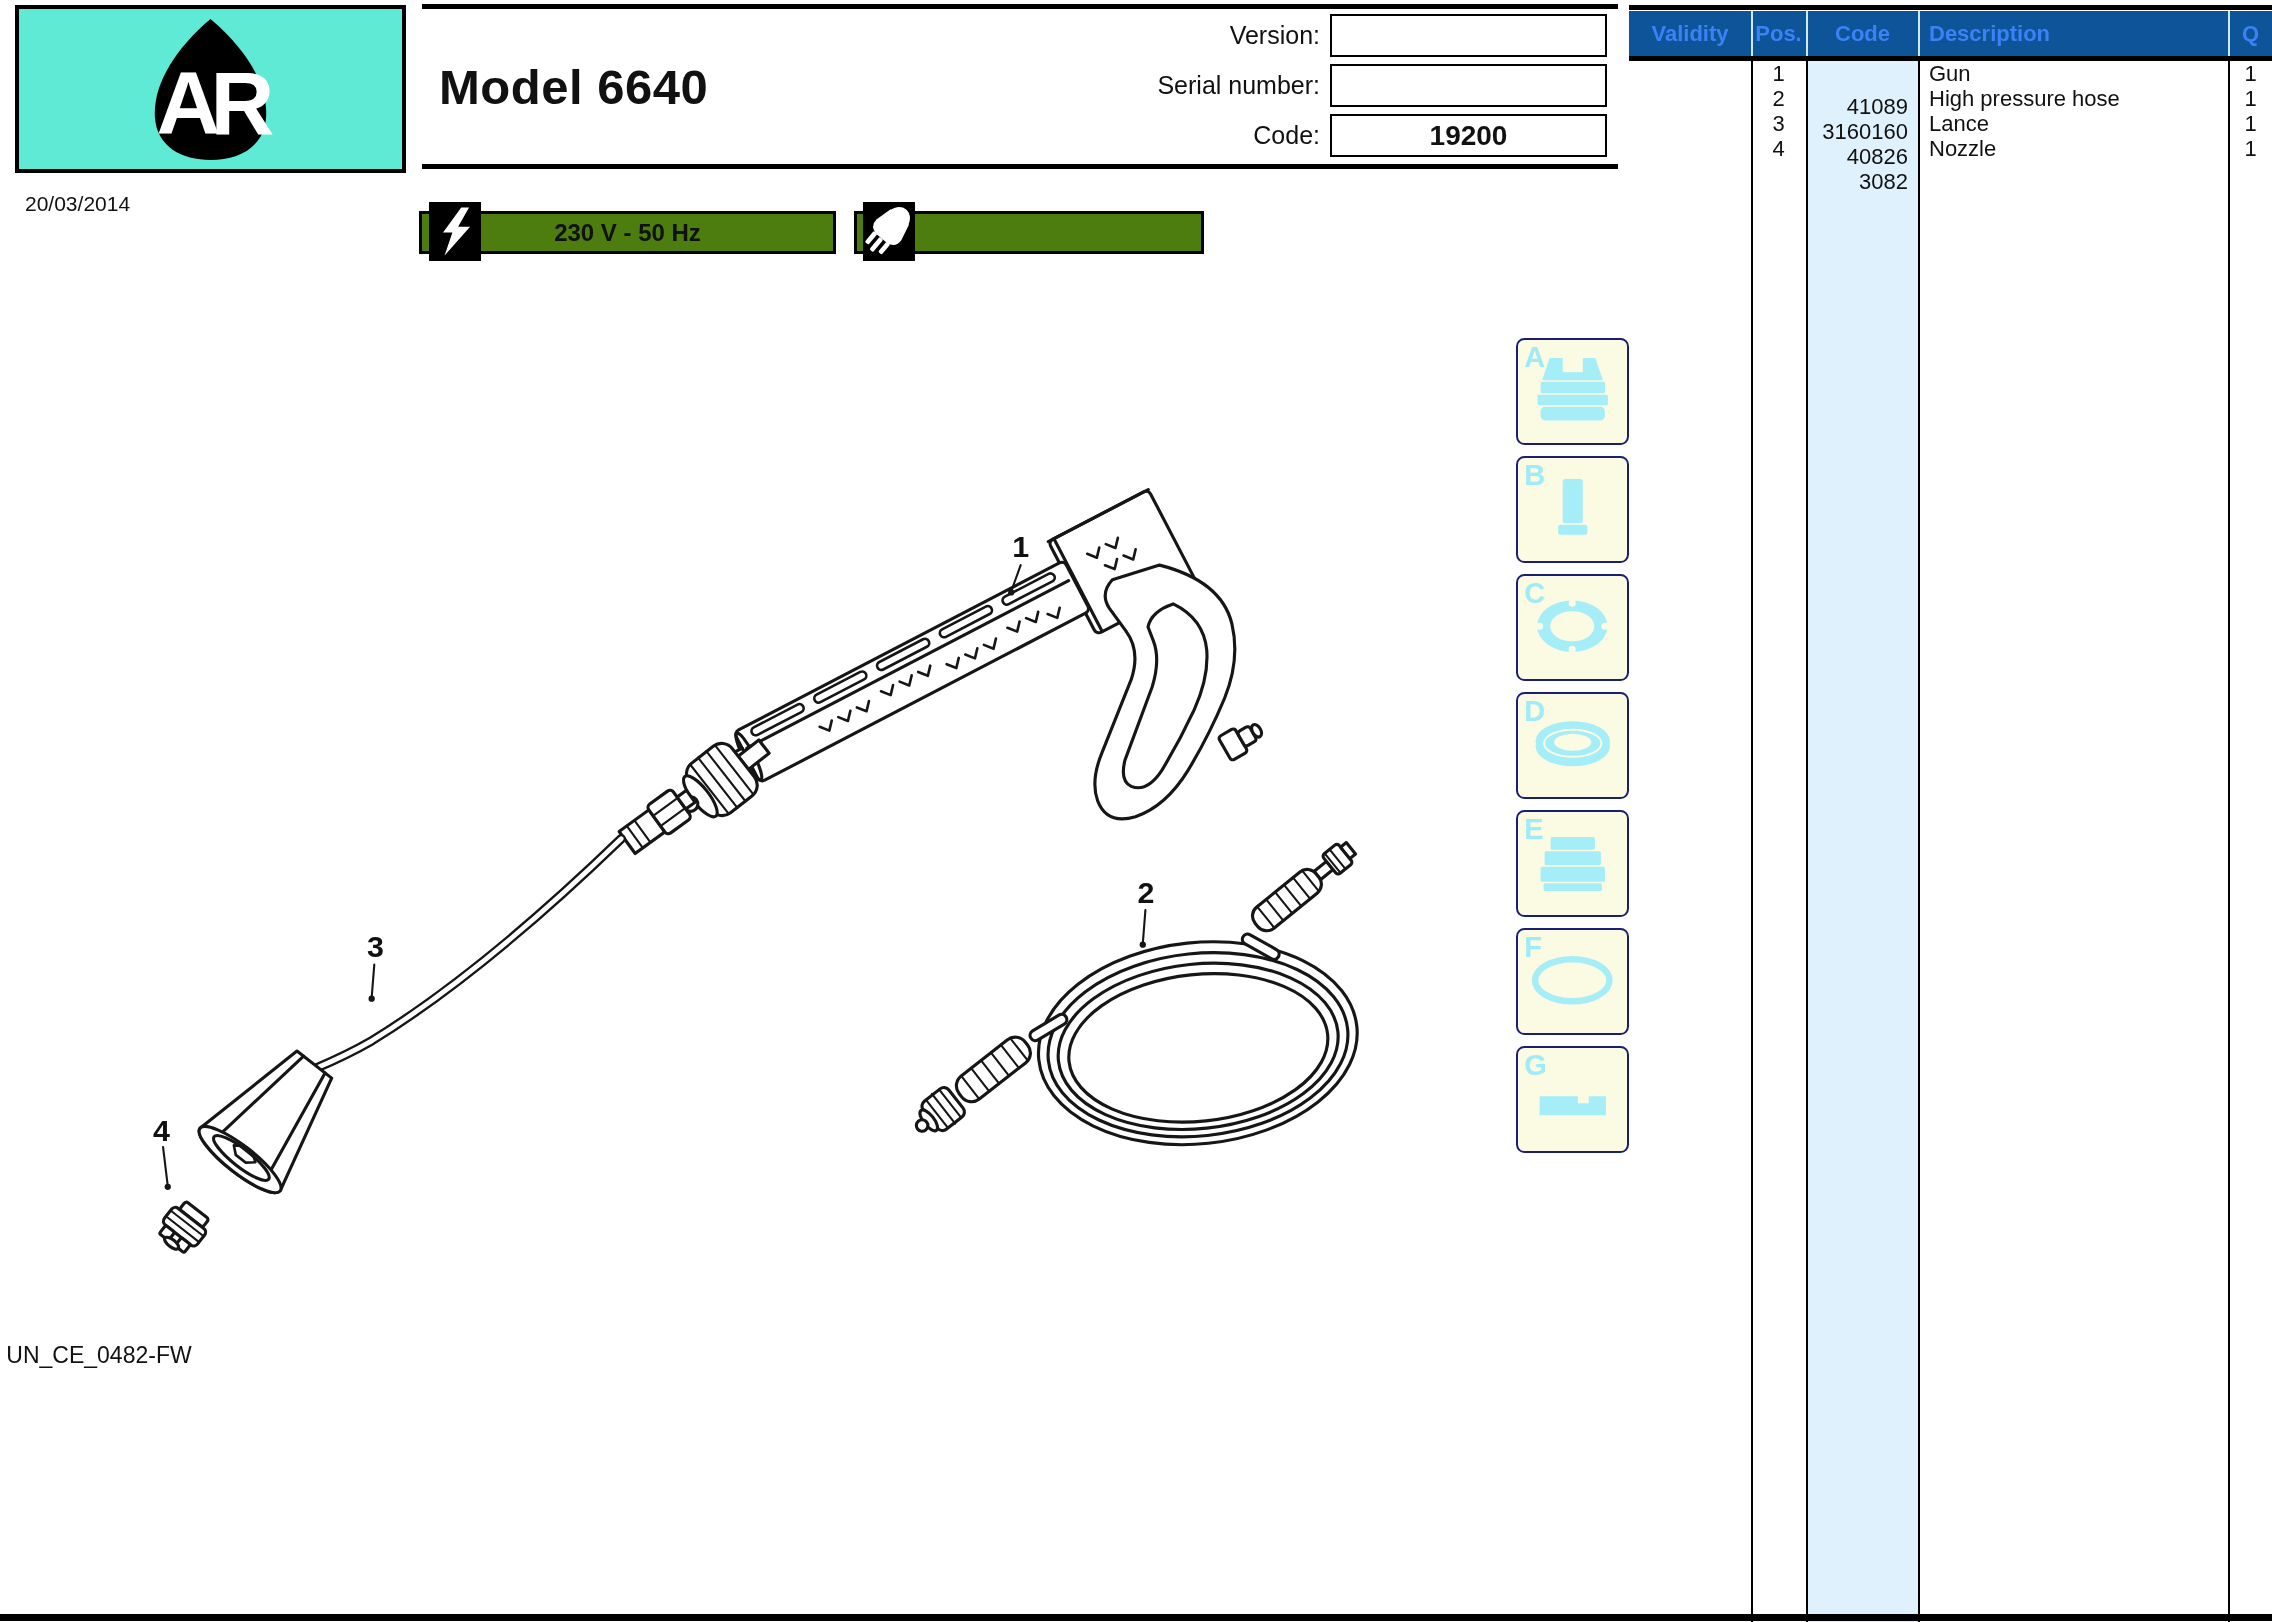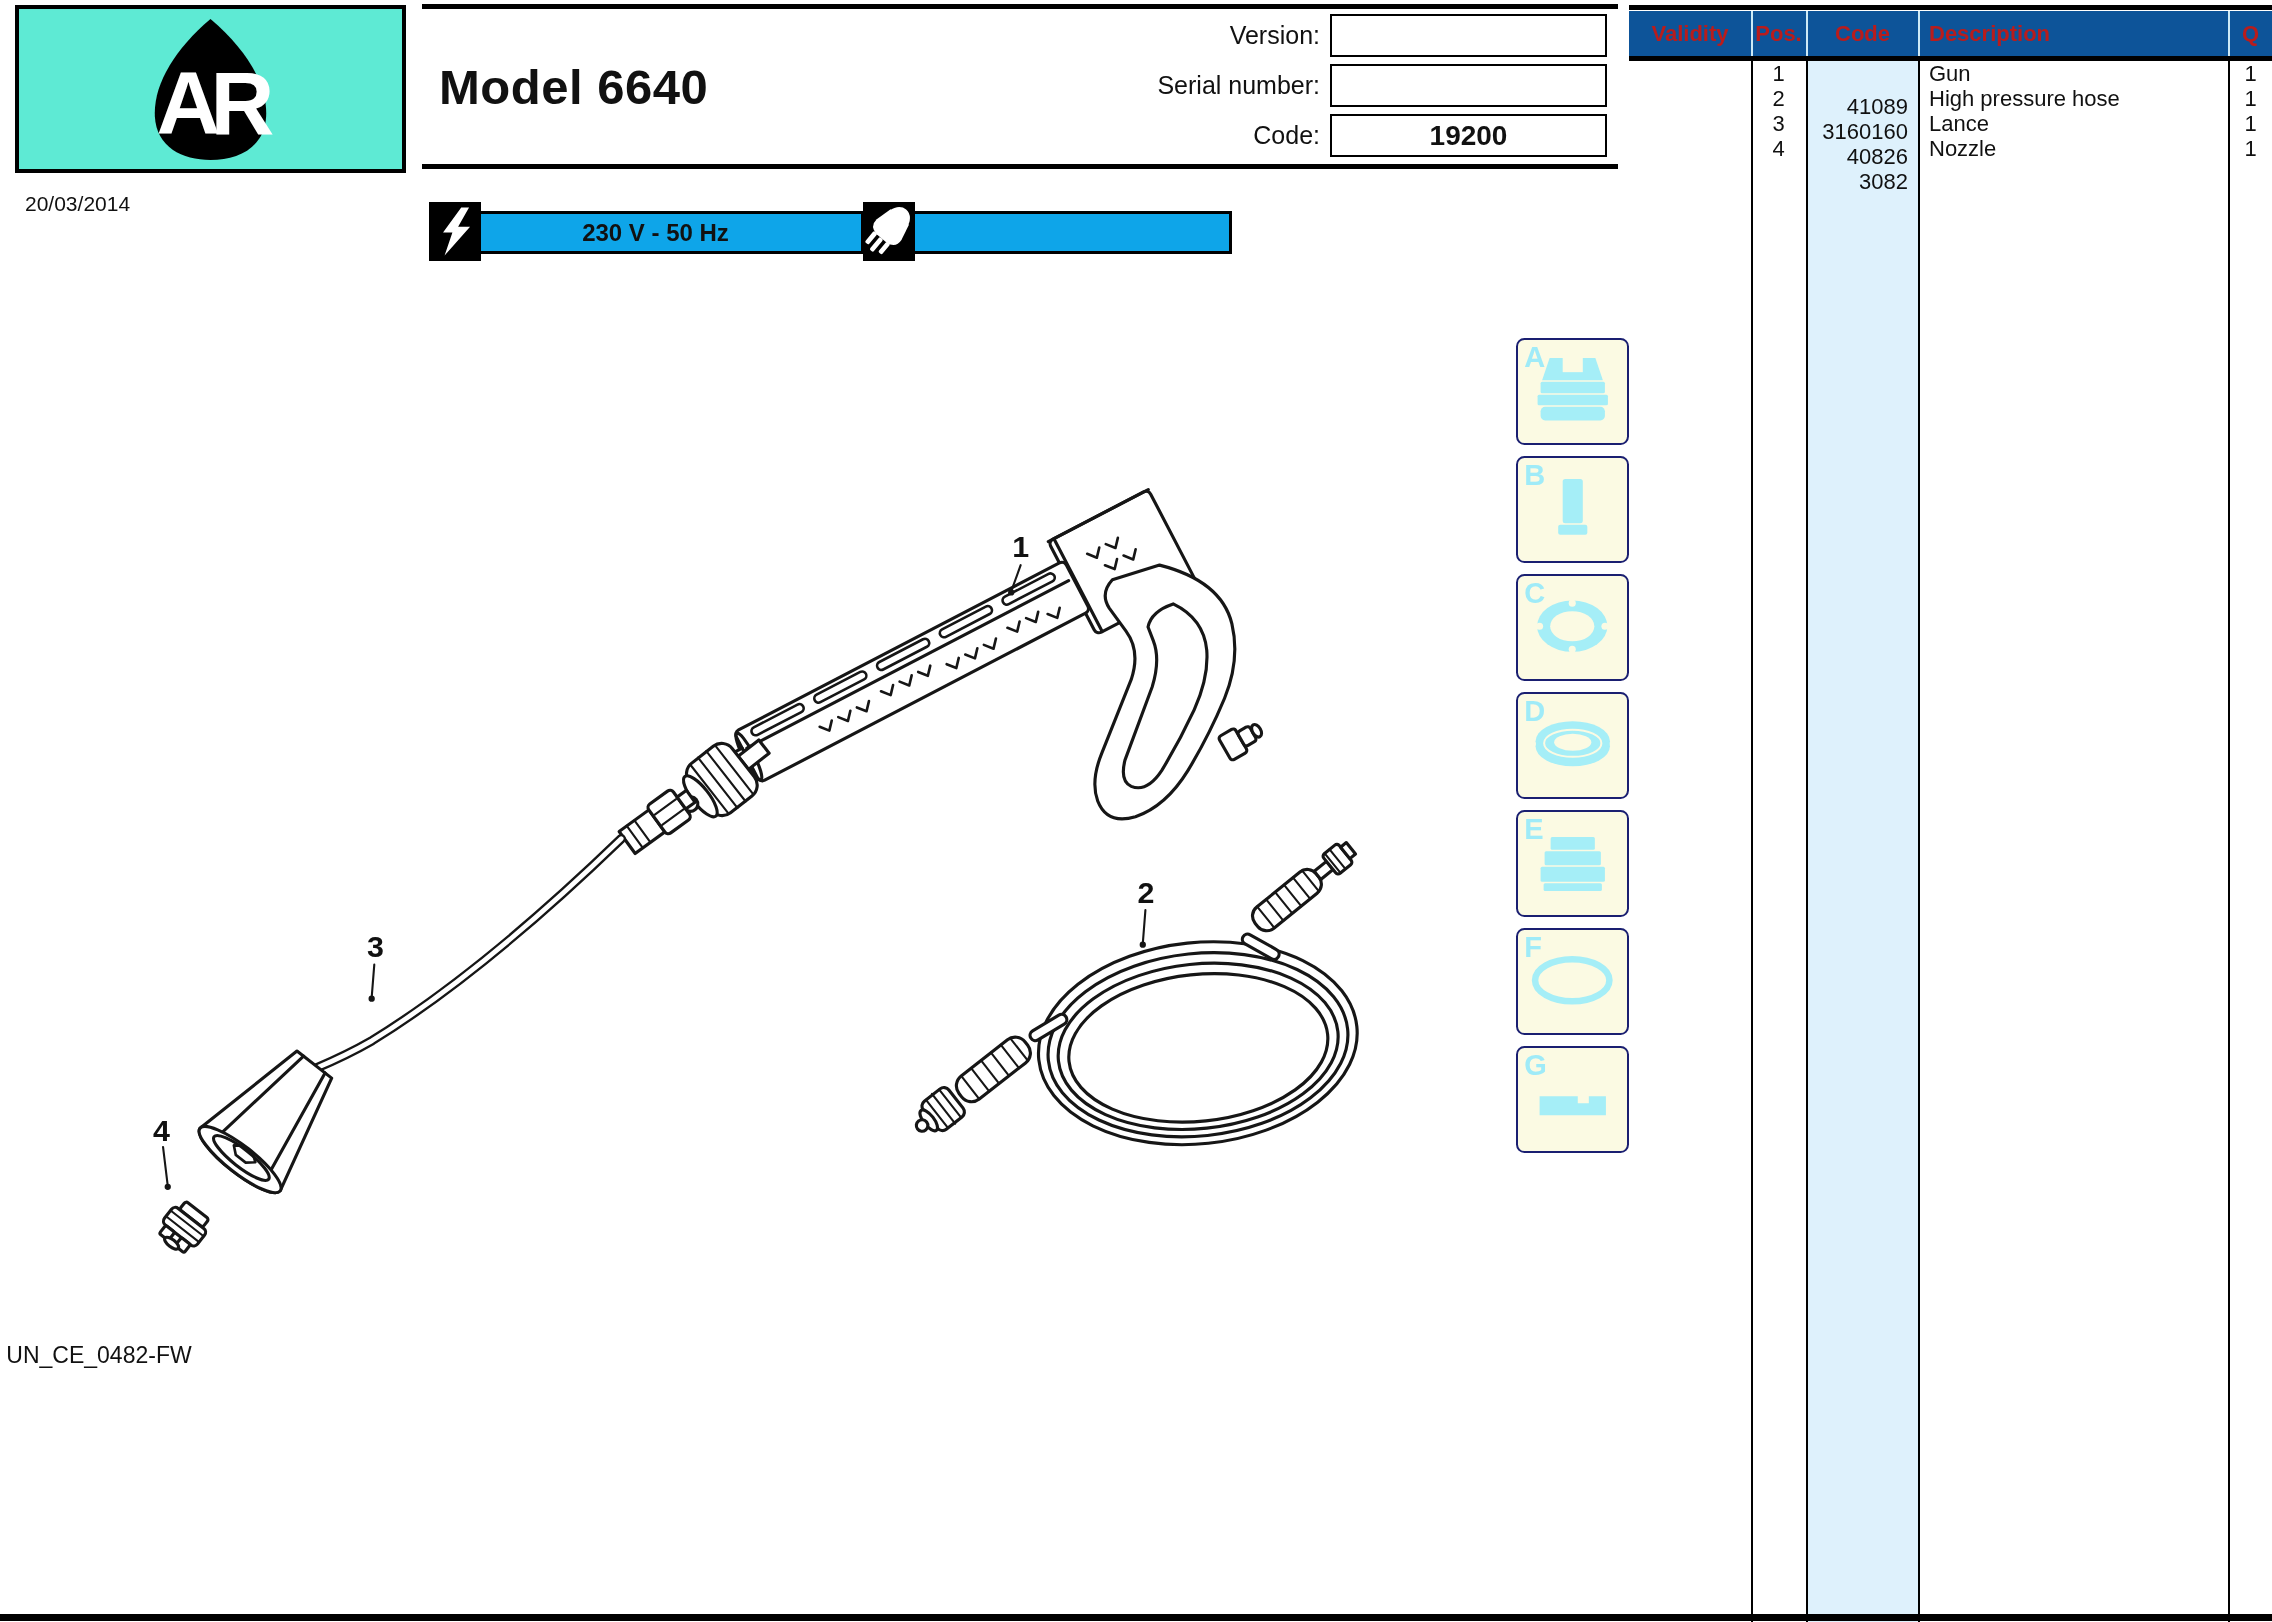--- a/index.html
+++ b/index.html
@@ -9,26 +9,26 @@
   .line{position:absolute;background:#000;}
   
   #logo-box{left:14.7px;top:5.2px;width:391px;height:168px;background:#5eead4;border:4.2px solid #000;box-sizing:border-box;}
   #date{left:25px;top:192px;font-size:21px;font-weight:normal;}
   
   #title{left:439px;top:59px;font-size:49px;font-weight:bold;letter-spacing:0.5px;}
   .fld-label{font-size:25px;width:225px;text-align:right;left:1095px;}
   .fld-box{left:1330px;width:277px;height:43px;border:2.6px solid #000;box-sizing:border-box;background:#fff;
            text-align:center;line-height:39px;font-size:28px;font-weight:bold;}
   
-  .pw-box{top:211px;height:43px;border:3.1px solid #000;box-sizing:border-box;background:#0ea5e9;
-          text-align:center;line-height:37px;font-size:24px;font-weight:bold;margin-left:28px;}
+  .pw-box{top:211px;height:43px;border:3.1px solid #000;box-sizing:border-box;background:#4d7c0f;
+          text-align:center;line-height:37px;font-size:24px;font-weight:bold;}
   .pw-sq{top:202px;width:52px;height:59px;background:#000;}
   
   #tbl-head{left:1629px;top:10.5px;width:644px;height:45px;background:#0d5499;}
-  .th{color:#b91c1c;font-size:22px;font-weight:bold;line-height:45px;top:10.5px;text-align:center;}
+  .th{color:#3b82f6;font-size:22px;font-weight:bold;line-height:45px;top:10.5px;text-align:center;}
   .th-div{top:10.5px;width:2.1px;height:45px;background:#cdeaf6;}
   .vline{width:1.6px;top:60px;height:1562px;background:#000;}
   #code-band{left:1806px;top:60px;width:113px;height:1562px;background:#def1fc;}
   .cell{font-size:22px;line-height:25px;height:25px;}
   .c-pos{left:1751px;width:55px;text-align:center;}
   .c-code{left:1806px;width:102px;text-align:right;margin-top:33px;}
   .c-desc{left:1929px;width:294px;text-align:left;}
   .c-q{left:2228px;width:45px;text-align:center;}
   .c-val{left:1631px;width:118px;text-align:center;}
   

